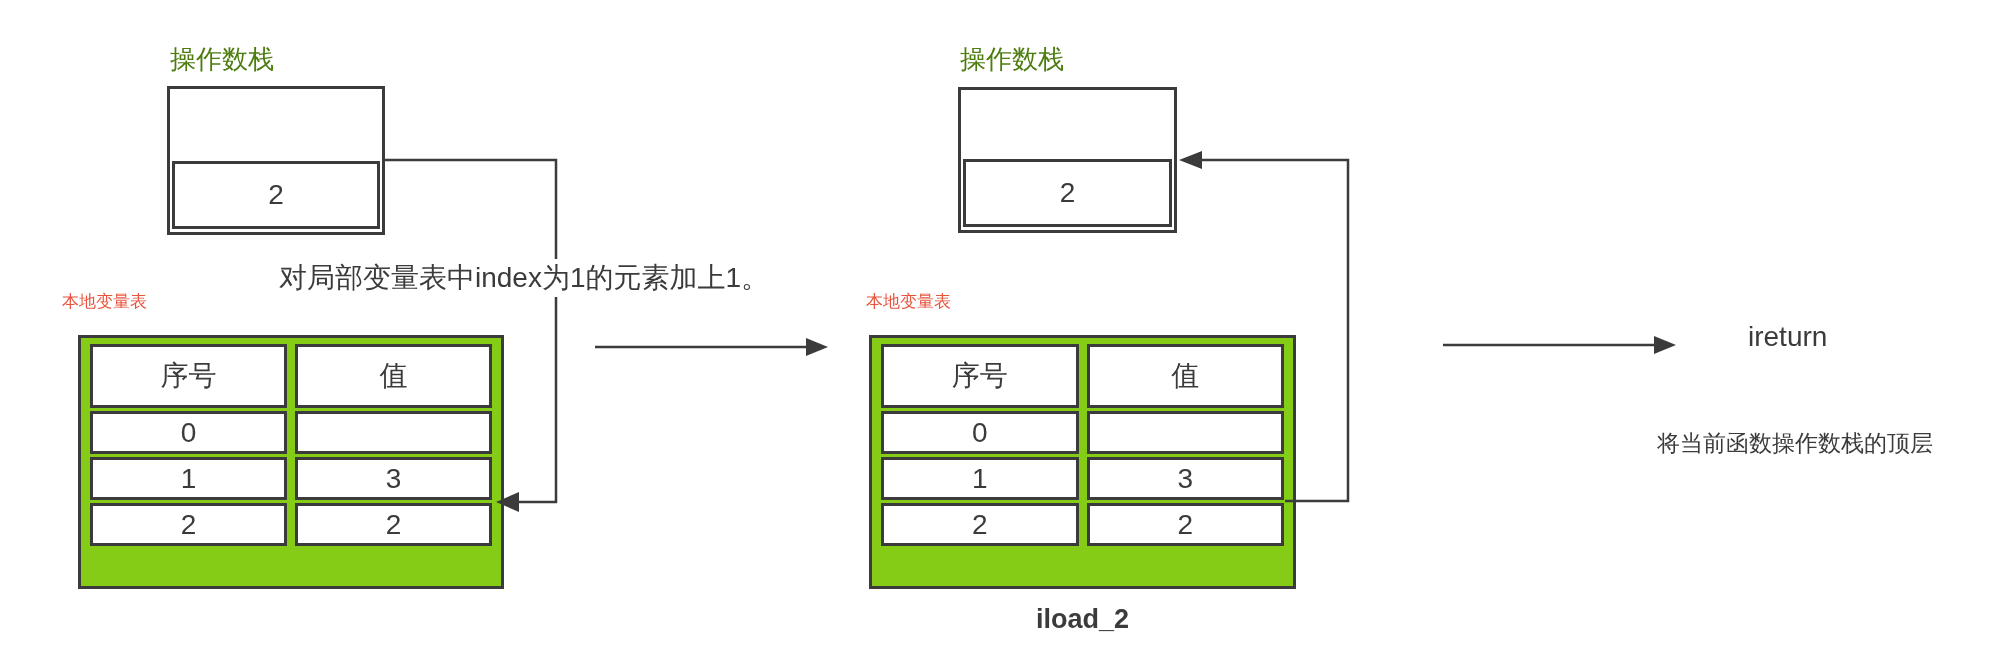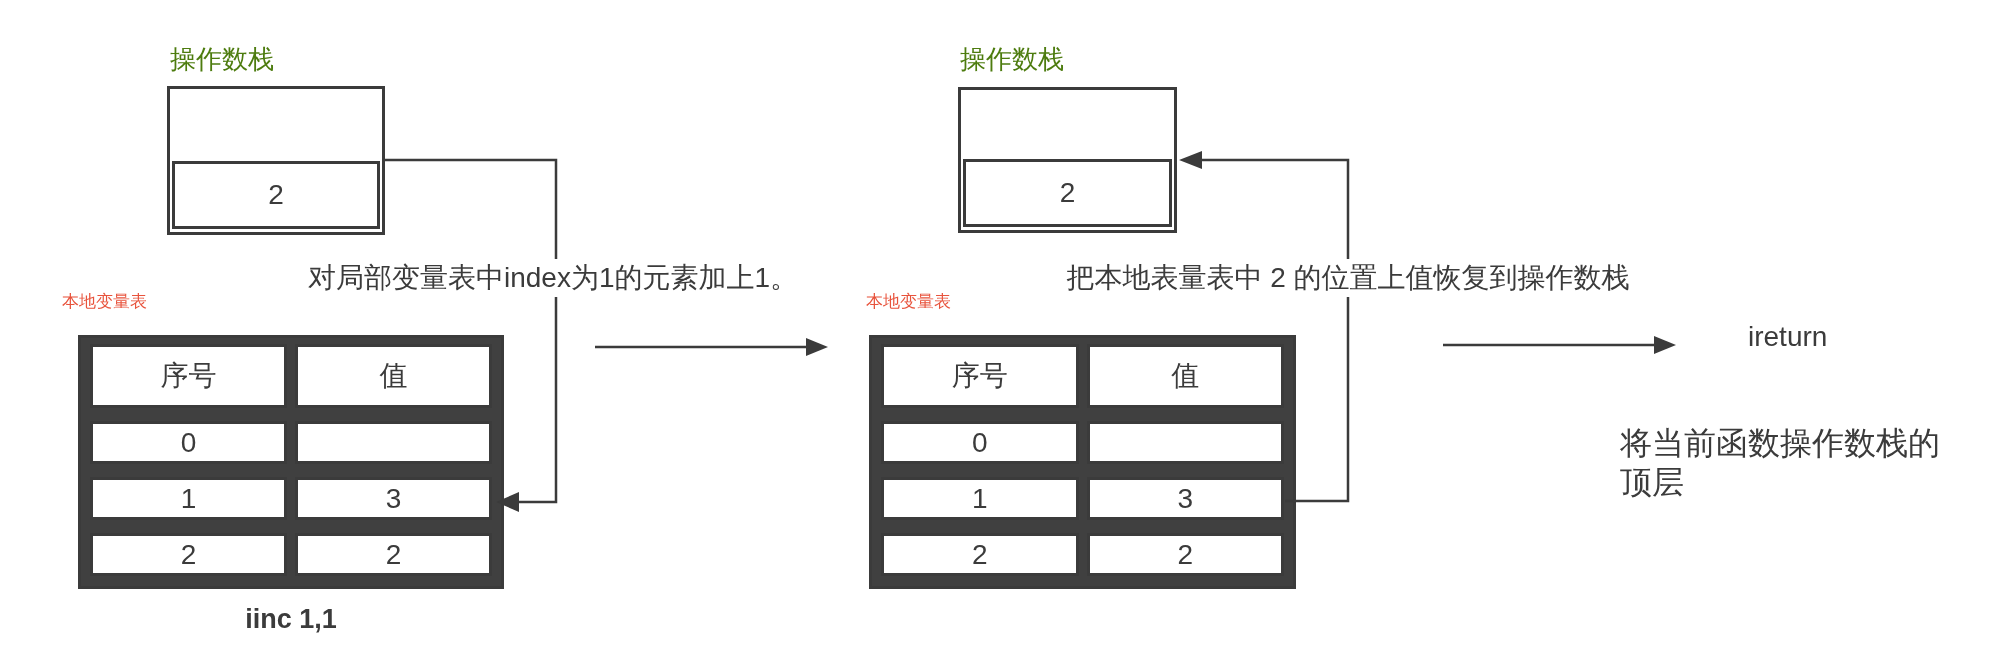--- a/index.html
+++ b/index.html
@@ -5,37 +5,37 @@
   html,body{margin:0;padding:0;background:#ffffff;}
   body{font-family:"Liberation Sans","DejaVu Sans",sans-serif;color:#3b3b3b;}
   .canvas{position:relative;width:2006px;height:660px;background:#ffffff;overflow:hidden;}
   .overlay{position:absolute;left:0;top:0;width:2006px;height:660px;z-index:1;}
 
   .label{position:absolute;font-size:26px;color:#4d7c0f;white-space:nowrap;z-index:0;}
   .stack-box{position:absolute;border:3px solid #3b3b3b;background:#ffffff;z-index:0;}
   .stack-slot{position:absolute;left:2px;right:2px;bottom:3px;height:62px;border:3px solid #3b3b3b;
               display:flex;align-items:center;justify-content:center;font-size:28px;background:#ffffff;}
   .table-label{position:absolute;font-size:17px;white-space:nowrap;z-index:0;}
-  .var-table{position:absolute;border:3px solid #3b3b3b;background:#404040;display:grid;
+  .var-table{position:absolute;border:3px solid #3b3b3b;background:#84cc16;display:grid;
              grid-template-columns:1fr 1fr;grid-template-rows:64px 43px 43px 43px;
-             gap:13px 8px;padding:6px 9px 26px;box-sizing:border-box;z-index:0;}
+             gap:3px 8px;padding:6px 9px 26px;box-sizing:border-box;z-index:0;}
   .var-table .cell{border:3px solid #3b3b3b;display:flex;align-items:center;justify-content:center;
                    font-size:28px;background:#ffffff;}
   .annotation{position:absolute;transform:translateX(-50%);white-space:nowrap;background:#ffffff;
               font-size:28px;padding:0 3px;z-index:3;}
   .instruction{position:absolute;font-weight:bold;font-size:27px;text-align:center;z-index:0;}
   .ireturn{position:absolute;font-weight:normal;font-size:28px;white-space:nowrap;z-index:0;}
-  .description{position:absolute;font-size:32px;line-height:39px;z-index:0;}
+  .description{position:absolute;text-align:center;font-size:23px;line-height:39px;z-index:0;}
 
   
   .g1-stack-label{left:170px;top:42px;}
   .g1-stack{left:167px;top:86px;width:218px;height:149px;box-sizing:border-box;}
   .g1-table-label{left:62px;top:290px;}
   .g1-table{left:78px;top:335px;width:426px;height:254px;}
-  .g1-annotation{left:553px;top:259px;text-align:right;}
+  .g1-annotation{left:524px;top:259px;text-align:right;}
   .g1-instruction{left:78px;top:604px;width:426px;}
 
   
   .g2-stack-label{left:960px;top:42px;}
   .g2-stack{left:958px;top:87px;width:219px;height:146px;box-sizing:border-box;}
   .g2-table-label{left:866px;top:290px;}
   .g2-table{left:869px;top:335px;width:427px;height:254px;}
   .g2-annotation{left:1348px;top:259px;}
   .g2-instruction{left:869px;top:604px;width:427px;}
 
@@ -78,21 +78,20 @@
     <div class="cell">值</div>
     <div class="cell">0</div>
     <div class="cell"></div>
     <div class="cell">1</div>
     <div class="cell">3</div>
     <div class="cell">2</div>
     <div class="cell">2</div>
   </div>
 
   <div class="annotation g1-annotation">对局部变量表中index为1的元素加上1。</div>
-  <div class="instruction g1-instruction">iinc 1,1</div>
 
   <div class="label g2-stack-label">操作数栈</div>
 
   <div class="stack-box g2-stack">
     <div class="stack-slot">
       <span>2</span>
     </div>
   </div>
 
   <div class="table-label g2-table-label" style="color:#e8533c;">本地变量表</div>
@@ -101,20 +100,20 @@
     <div class="cell">序号</div>
     <div class="cell">值</div>
     <div class="cell">0</div>
     <div class="cell"></div>
     <div class="cell">1</div>
     <div class="cell">3</div>
     <div class="cell">2</div>
     <div class="cell">2</div>
   </div>
 
-  <div class="annotation g2-annotation">把本地表量表中 2 的位置上值恢复到操作数栈</div>
+  <div class="instruction g2-instruction">iload_2</div>
 
   <div class="ireturn">ireturn</div>
   <div class="description">
     <div>将当前函数操作数栈的顶层</div>
   </div>
 
 </div>
 
 </body></html>

